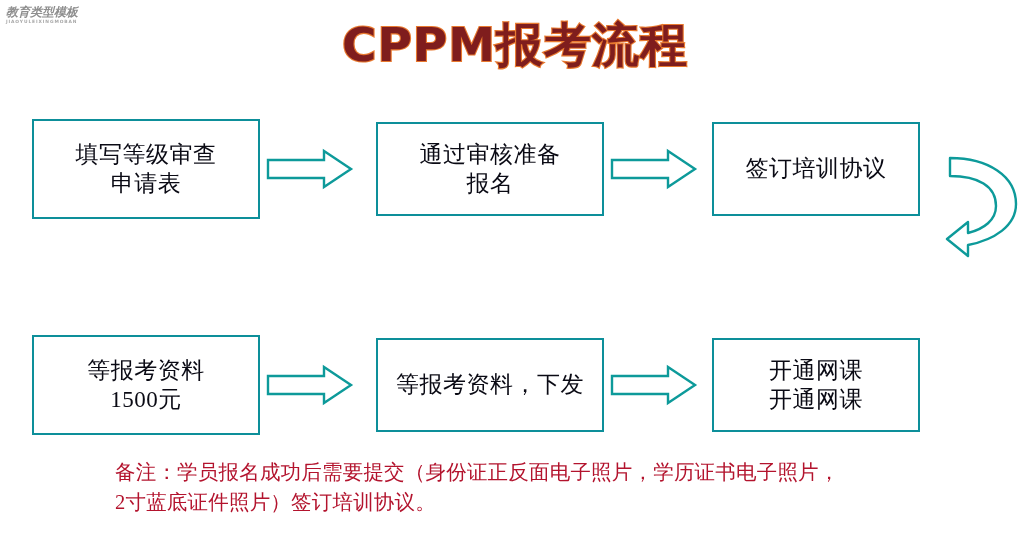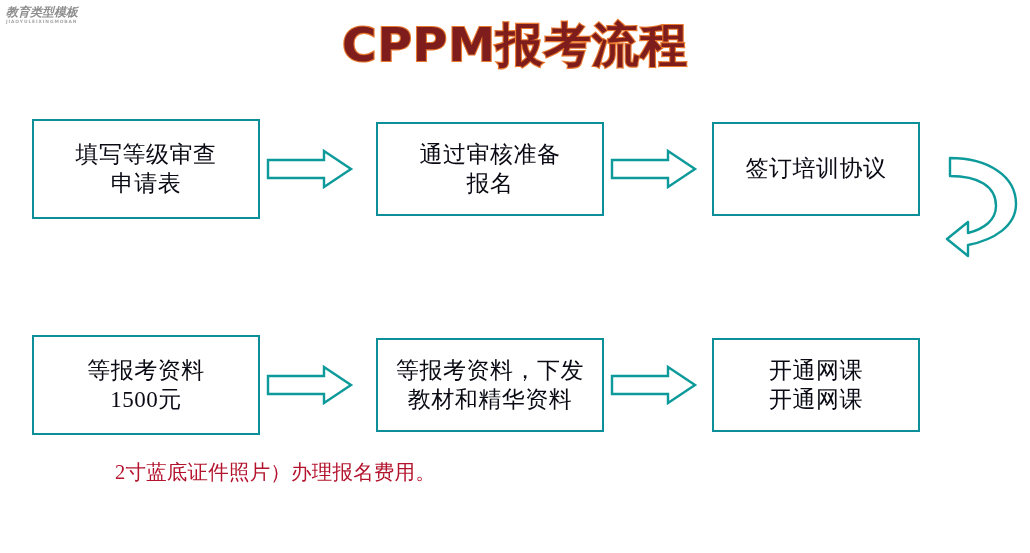--- a/index.html
+++ b/index.html
@@ -194,21 +194,20 @@
 
   <div class="arrow-slot s1">
     <svg class="arrow-right" width="88" height="42" viewBox="0 0 88 42">
       <path d="M2,12 L58,12 L58,3 L85,21 L58,39 L58,30 L2,30 Z" fill="#ffffff" stroke="#0d9a9a" stroke-width="2.4" stroke-linejoin="miter"></path>
     </svg>
   </div>
 
   <div class="node node-2">
     <span>
       <span>等报考资料，下发</span><br>
-      <span>教材和精华资料</span>
     </span>
   </div>
 
   <div class="arrow-slot s2">
     <svg class="arrow-right" width="88" height="42" viewBox="0 0 88 42">
       <path d="M2,12 L58,12 L58,3 L85,21 L58,39 L58,30 L2,30 Z" fill="#ffffff" stroke="#0d9a9a" stroke-width="2.4" stroke-linejoin="miter"></path>
     </svg>
   </div>
 
   <div class="node node-3">
@@ -216,15 +215,16 @@
       <span>开通网课</span><br>
       <span>开通网课</span>
     </span>
   </div>
 
   <div class="gap-right"></div>
 </div>
 
 <div id="note">
   <span class="note-inner">
-    <span class="note-line2">2寸蓝底证件照片）办理报名费用。</span>
+    <span>备注：学员报名成功后需要提交（身份证正反面电子照片，学历证书电子照片，</span>
+    <span class="note-line2">2寸蓝底证件照片）签订培训协议。</span>
   </span>
 </div>
 
 </body></html>

